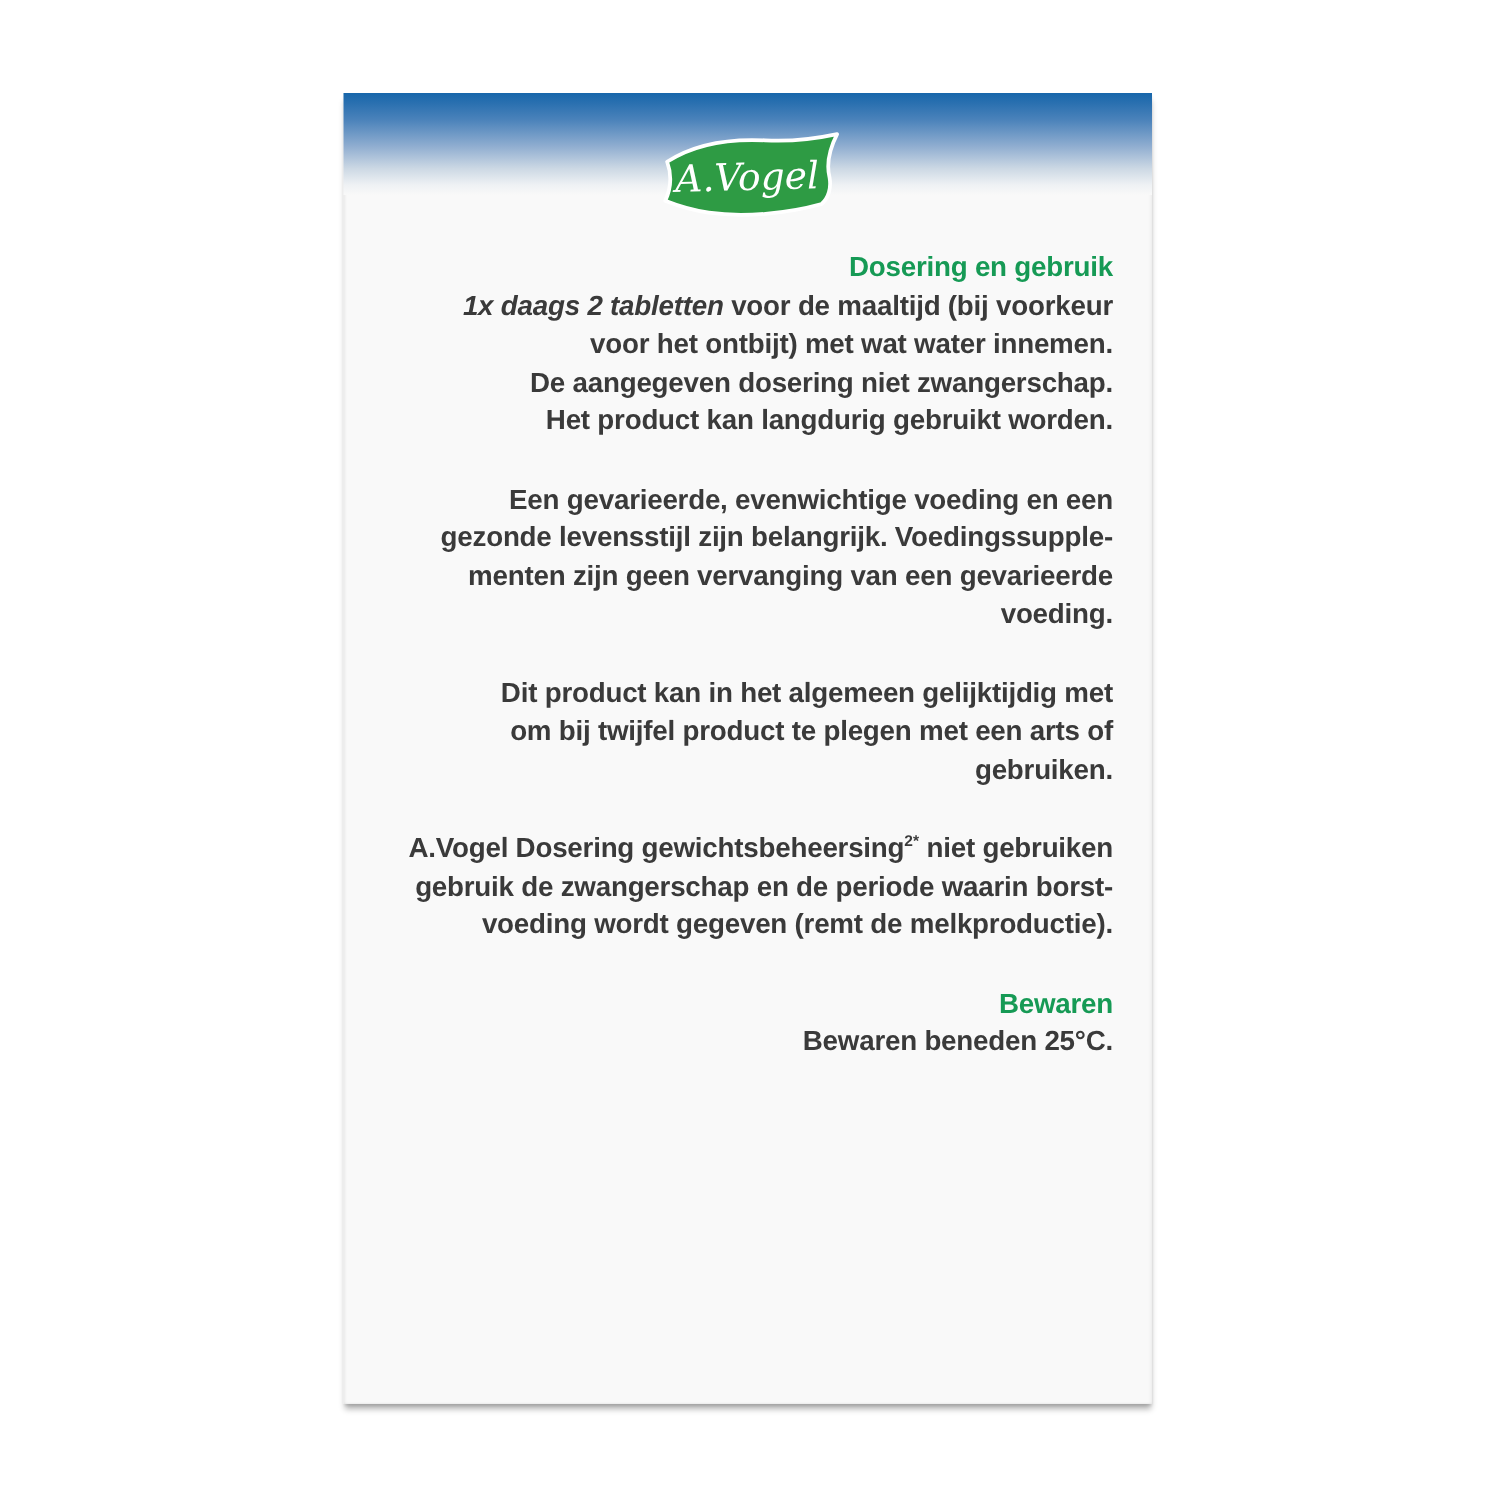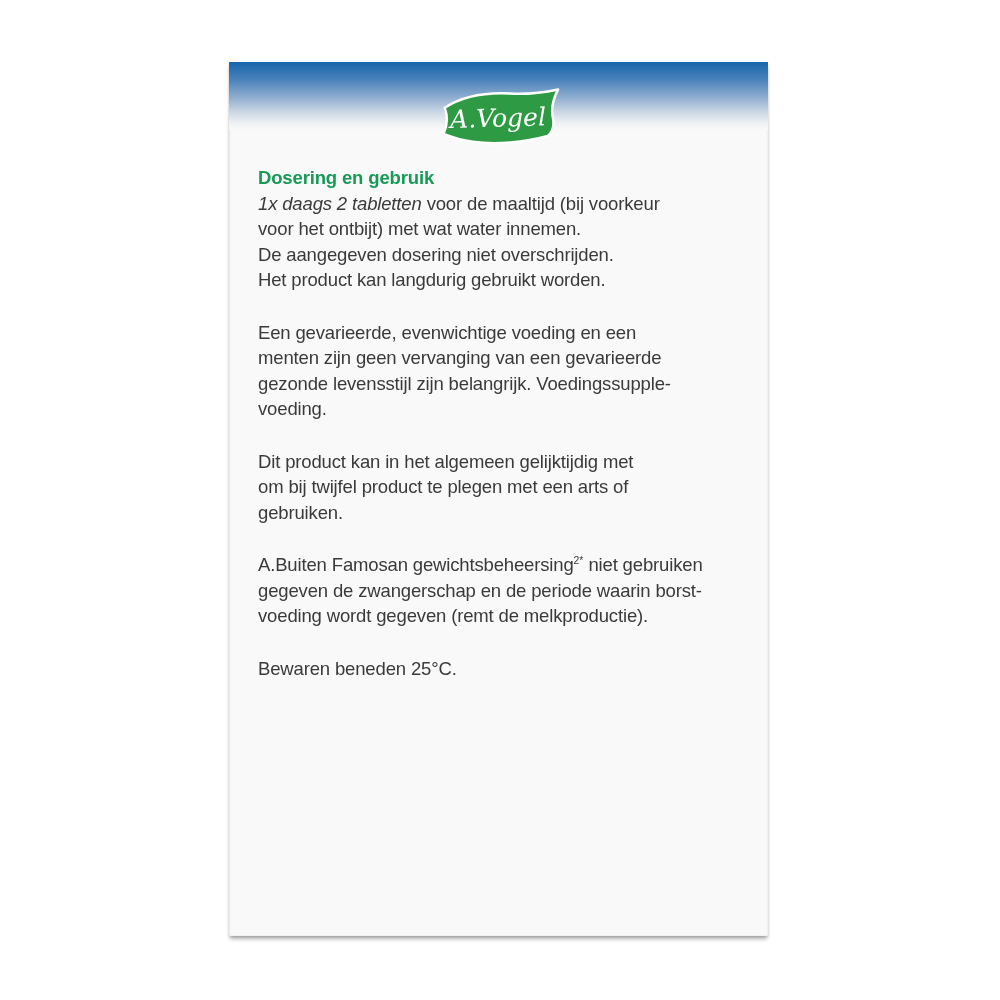--- a/index.html
+++ b/index.html
@@ -52,28 +52,28 @@
   }
   .content {
     position: absolute;
     left: 29px; top: 103px;
     width: 484px;
     font-size: 18.5px;
     line-height: 25.5px;
     letter-spacing: -0.15px;
     color: var(--body-text, #3a3a3a);
   }
-  .para { margin: 0 0 27px 0; }
+  .para { margin: 0 0 27px 0; text-align: right; }
   .heading {
     font-size: 18.5px;
     line-height: 25.5px;
     font-weight: bold;
     color: var(--heading-green, #169a55);
   }
-  .line { white-space: nowrap; }
+  .line { white-space: nowrap; font-weight: bold; }
   .italic { font-style: italic; }
   sup {
     font-size: 0.56em;
     line-height: 0;
     vertical-align: super;
     letter-spacing: 0;
   }
 </style>
 </head>
 <body>
@@ -87,42 +87,43 @@
         <text x="65" y="38" text-anchor="middle" font-size="26">A.Vogel</text>
       </svg>
     </div>
 
     <div class="content">
 
       <div class="para">
         <div class="heading">Dosering en gebruik</div>
         <div class="line"><span class="italic">1x daags 2 tabletten</span><span> voor de maaltijd (bij voorkeur</span></div>
         <div class="line">voor het ontbijt) met wat water innemen.</div>
-        <div class="line">De aangegeven dosering niet overschrijden.</div>
+        <div class="line">De aangegeven dosering niet zwangerschap.</div>
         <div class="line">Het product kan langdurig gebruikt worden.</div>
       </div>
 
       <div class="para">
         <div class="line">Een gevarieerde, evenwichtige voeding en een</div>
+        <div class="line">gezonde levensstijl zijn belangrijk. Voedingssupple-</div>
         <div class="line">menten zijn geen vervanging van een gevarieerde</div>
-        <div class="line">gezonde levensstijl zijn belangrijk. Voedingssupple-</div>
         <div class="line">voeding.</div>
       </div>
 
       <div class="para">
         <div class="line">Dit product kan in het algemeen gelijktijdig met</div>
         <div class="line">om bij twijfel product te plegen met een arts of</div>
         <div class="line">gebruiken.</div>
       </div>
 
       <div class="para">
-        <div class="line"><span>A.Buiten Famosan gewichtsbeheersing</span><sup>2*</sup><span> niet gebruiken</span></div>
-        <div class="line">gegeven de zwangerschap en de periode waarin borst-</div>
+        <div class="line"><span>A.Vogel Dosering gewichtsbeheersing</span><sup>2*</sup><span> niet gebruiken</span></div>
+        <div class="line">gebruik de zwangerschap en de periode waarin borst-</div>
         <div class="line">voeding wordt gegeven (remt de melkproductie).</div>
       </div>
 
       <div class="para">
+        <div class="heading">Bewaren</div>
         <div class="line">Bewaren beneden 25°C.</div>
       </div>
 
     </div>
   </div>
 </div>
 
 </body></html>

